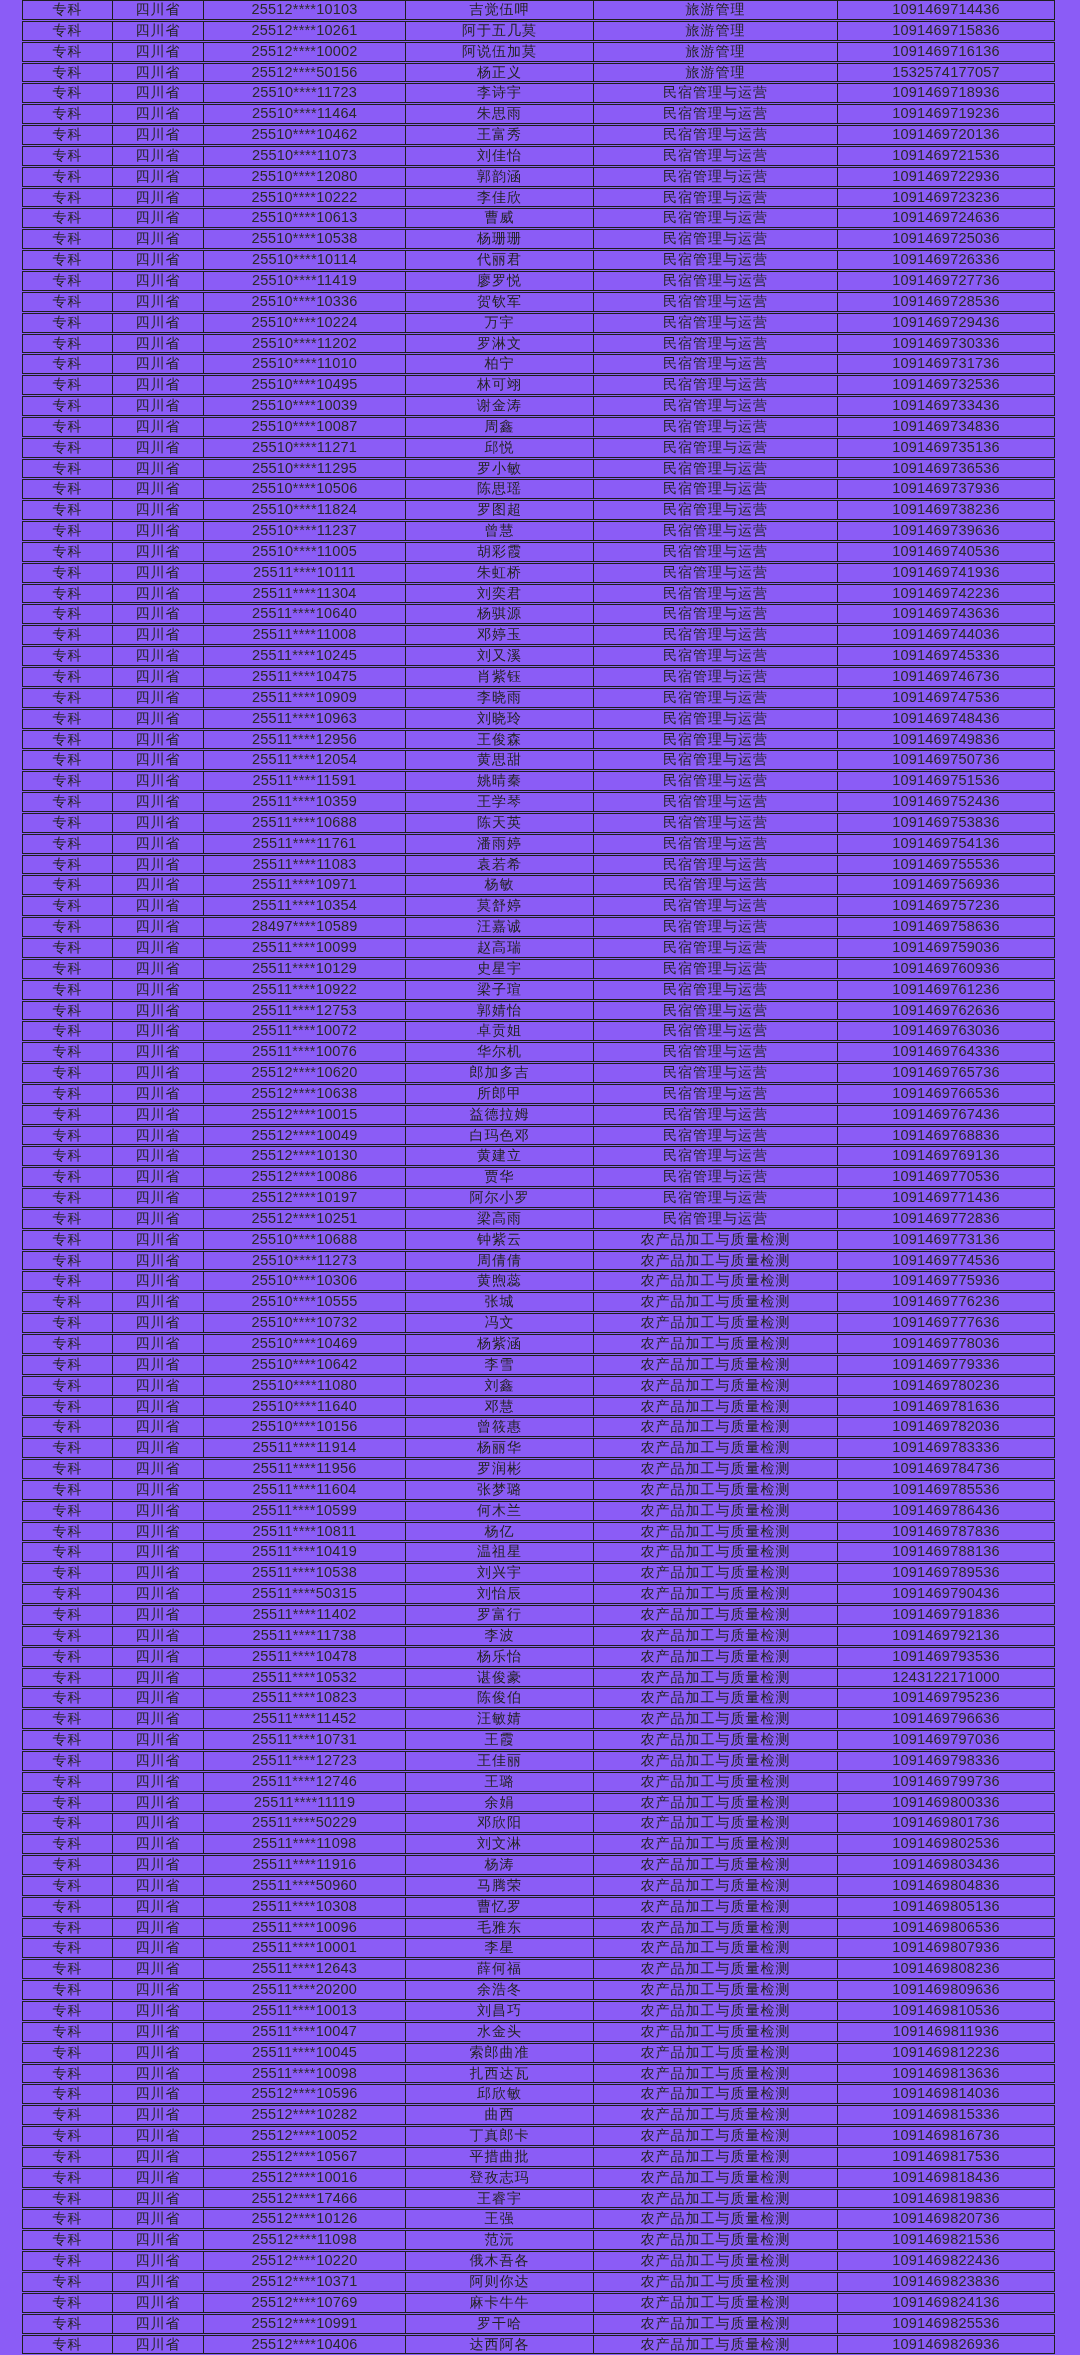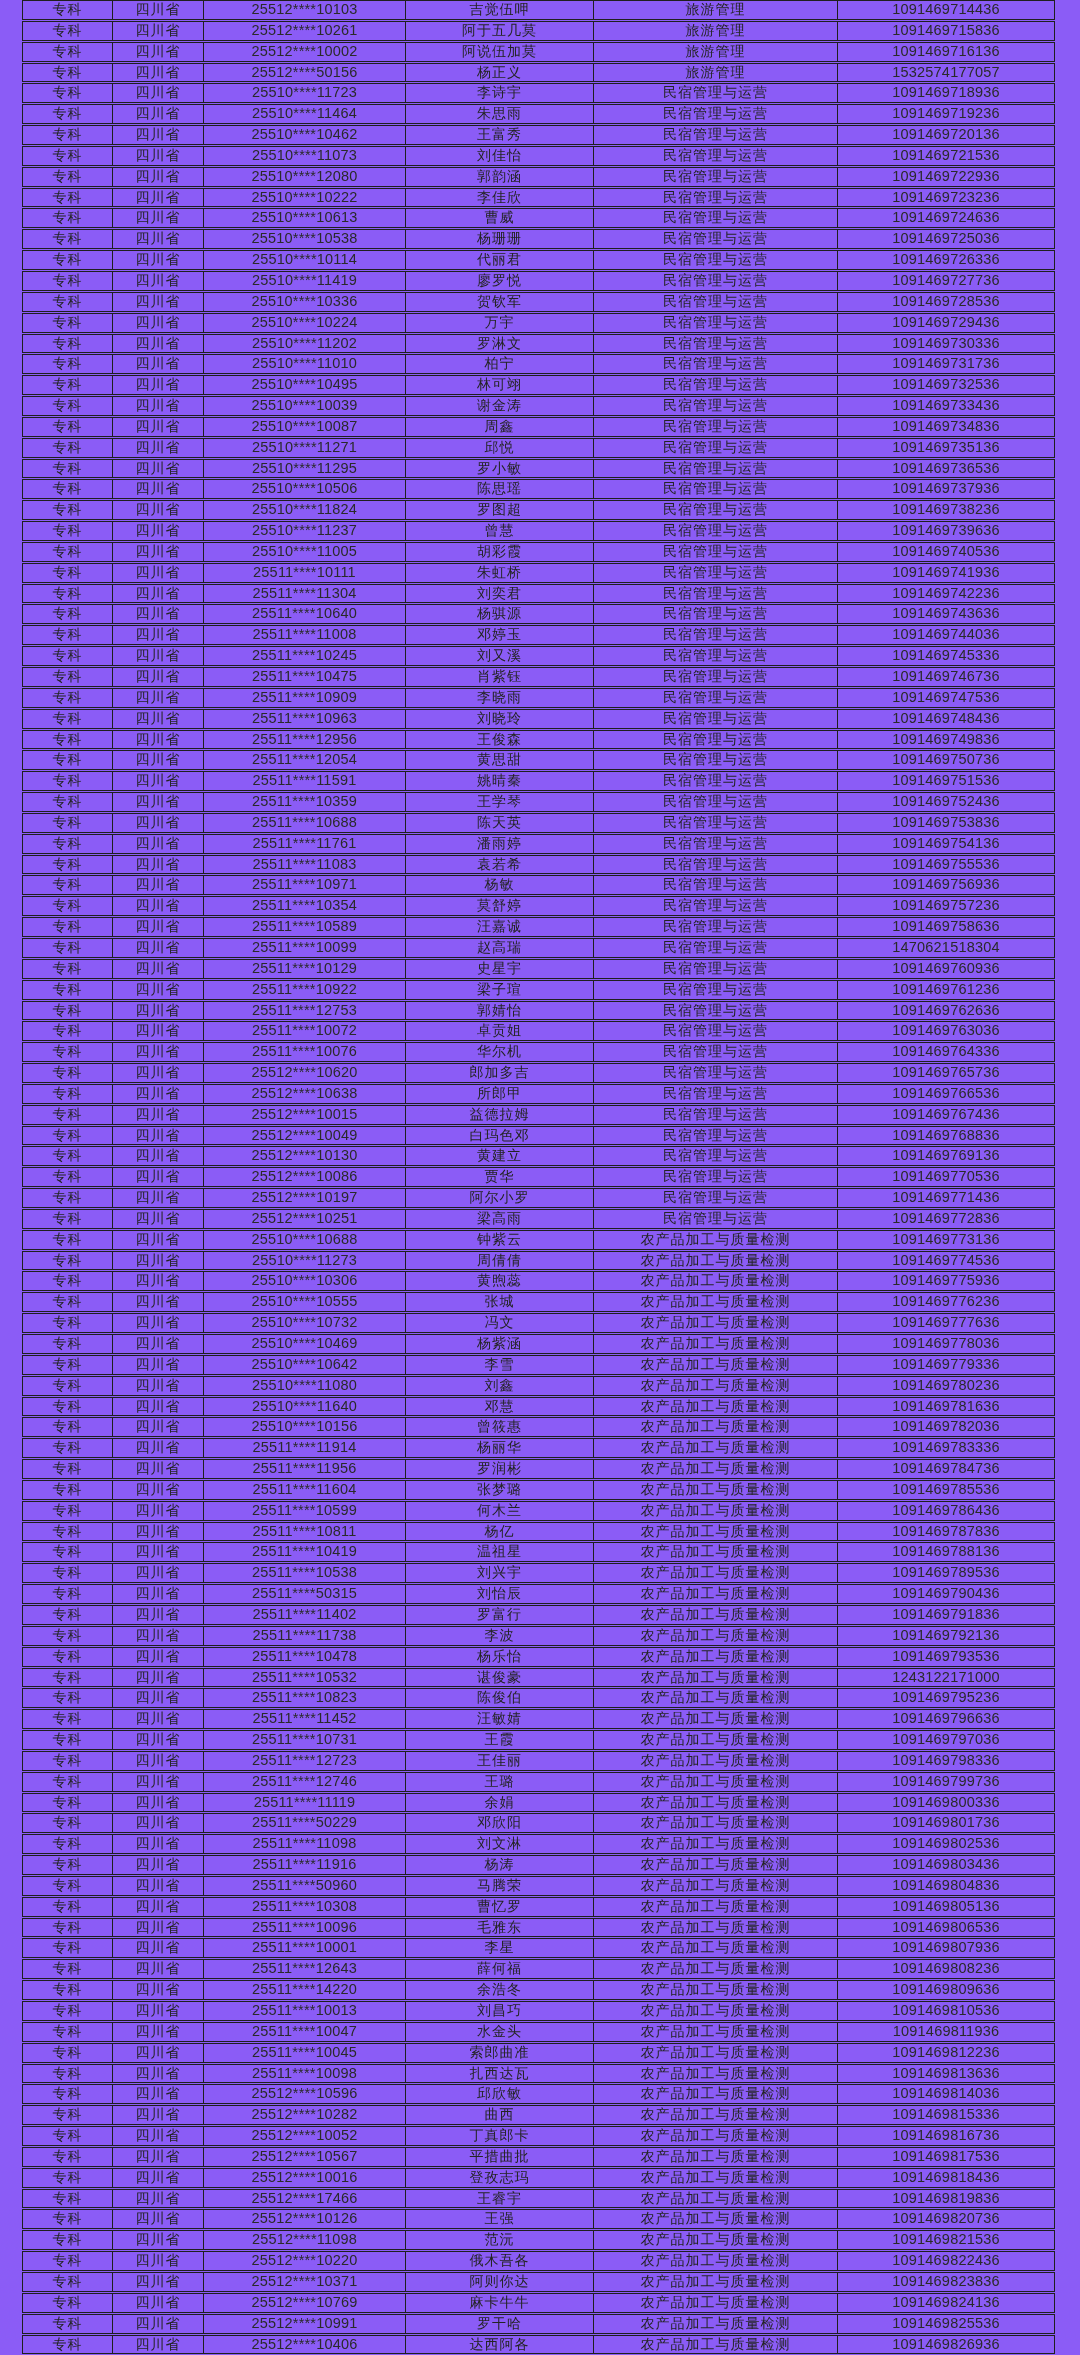--- a/index.html
+++ b/index.html
@@ -412,32 +412,32 @@
           <td class="cjk">专科</td>
           <td class="cjk">四川省</td>
           <td class="num">25511****10354</td>
           <td class="cjk">莫舒婷</td>
           <td class="cjk">民宿管理与运营</td>
           <td class="num">1091469757236</td>
         </tr>
         <tr>
           <td class="cjk">专科</td>
           <td class="cjk">四川省</td>
-          <td class="num">25511****10589</td>
+          <td class="num">28497****10589</td>
           <td class="cjk">汪嘉诚</td>
           <td class="cjk">民宿管理与运营</td>
           <td class="num">1091469758636</td>
         </tr>
         <tr>
           <td class="cjk">专科</td>
           <td class="cjk">四川省</td>
           <td class="num">25511****10099</td>
           <td class="cjk">赵高瑞</td>
           <td class="cjk">民宿管理与运营</td>
-          <td class="num">1470621518304</td>
+          <td class="num">1091469759036</td>
         </tr>
         <tr>
           <td class="cjk">专科</td>
           <td class="cjk">四川省</td>
           <td class="num">25511****10129</td>
           <td class="cjk">史星宇</td>
           <td class="cjk">民宿管理与运营</td>
           <td class="num">1091469760936</td>
         </tr>
         <tr>
@@ -820,21 +820,21 @@
           <td class="cjk">专科</td>
           <td class="cjk">四川省</td>
           <td class="num">25511****12643</td>
           <td class="cjk">薛何福</td>
           <td class="cjk">农产品加工与质量检测</td>
           <td class="num">1091469808236</td>
         </tr>
         <tr>
           <td class="cjk">专科</td>
           <td class="cjk">四川省</td>
-          <td class="num">25511****14220</td>
+          <td class="num">25511****20200</td>
           <td class="cjk">余浩冬</td>
           <td class="cjk">农产品加工与质量检测</td>
           <td class="num">1091469809636</td>
         </tr>
         <tr>
           <td class="cjk">专科</td>
           <td class="cjk">四川省</td>
           <td class="num">25511****10013</td>
           <td class="cjk">刘昌巧</td>
           <td class="cjk">农产品加工与质量检测</td>

